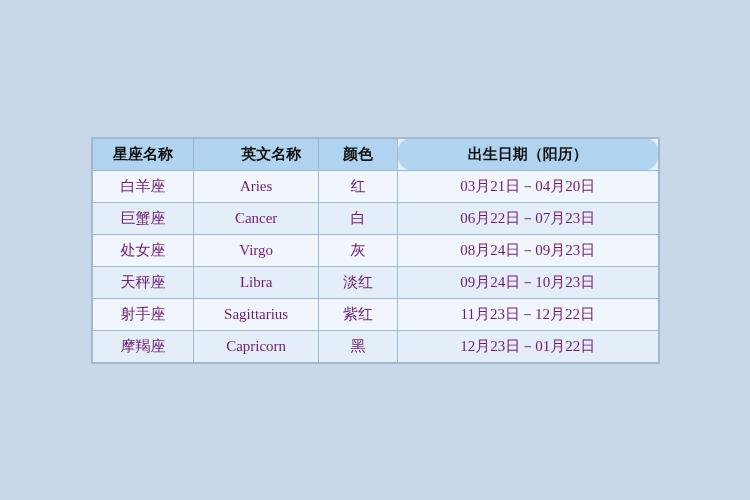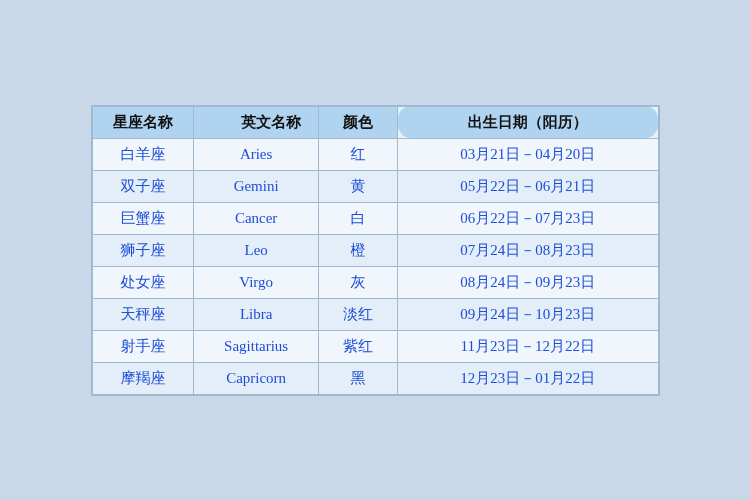--- a/index.html
+++ b/index.html
@@ -19,21 +19,21 @@
     }
     table {
       width: 100%;
       border-collapse: collapse;
     }
     th, td {
       border: 1px solid #a0b8d0;
       text-align: center;
       padding: 6px 8px;
       font-size: 15px;
-      color: #1d4ed8;
+      color: #701a75;
     }
     thead th {
       background: #b0d4f0;
       font-weight: bold;
       font-size: 15px;
       color: #111;
     }
     tbody tr:nth-child(odd) {
       background: #f0f6fc;
     }
@@ -59,36 +59,24 @@
       </tr>
     </thead>
     <tbody id="table-body">
     <tr>
           <td>白羊座</td>
           <td>Aries</td>
           <td>红</td>
           <td>03月21日－04月20日</td>
         </tr>
         <tr>
-          <td>双子座</td>
-          <td>Gemini</td>
-          <td>黄</td>
-          <td>05月22日－06月21日</td>
-        </tr>
-        <tr>
           <td>巨蟹座</td>
           <td>Cancer</td>
           <td>白</td>
           <td>06月22日－07月23日</td>
-        </tr>
-        <tr>
-          <td>狮子座</td>
-          <td>Leo</td>
-          <td>橙</td>
-          <td>07月24日－08月23日</td>
         </tr>
         <tr>
           <td>处女座</td>
           <td>Virgo</td>
           <td>灰</td>
           <td>08月24日－09月23日</td>
         </tr>
         <tr>
           <td>天秤座</td>
           <td>Libra</td>

